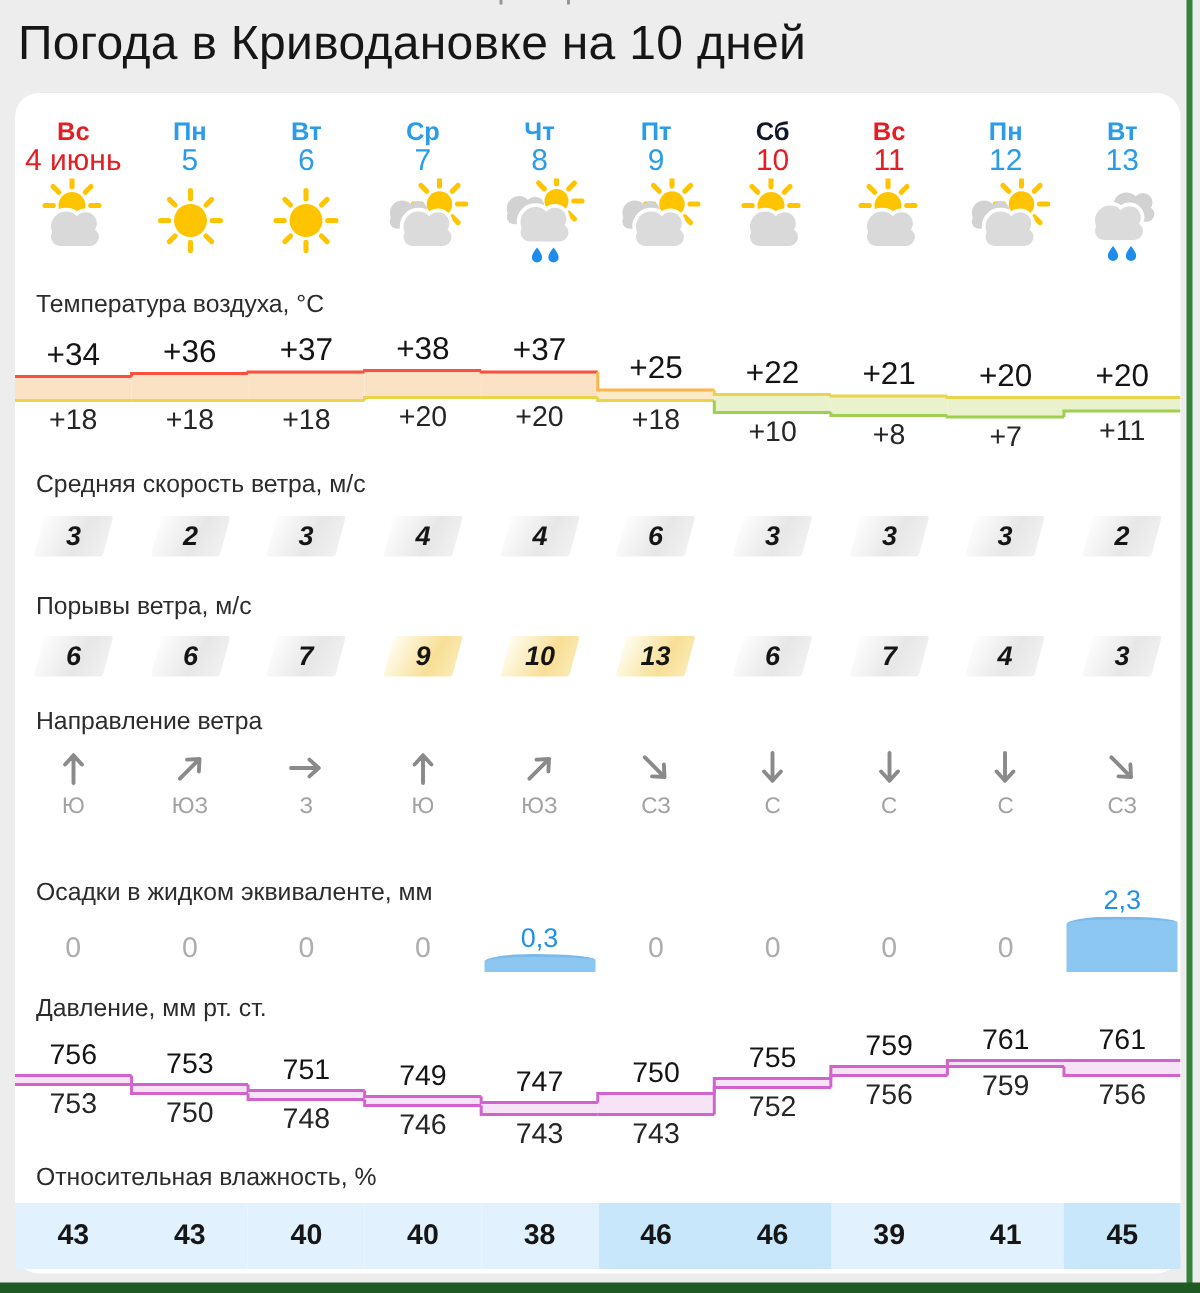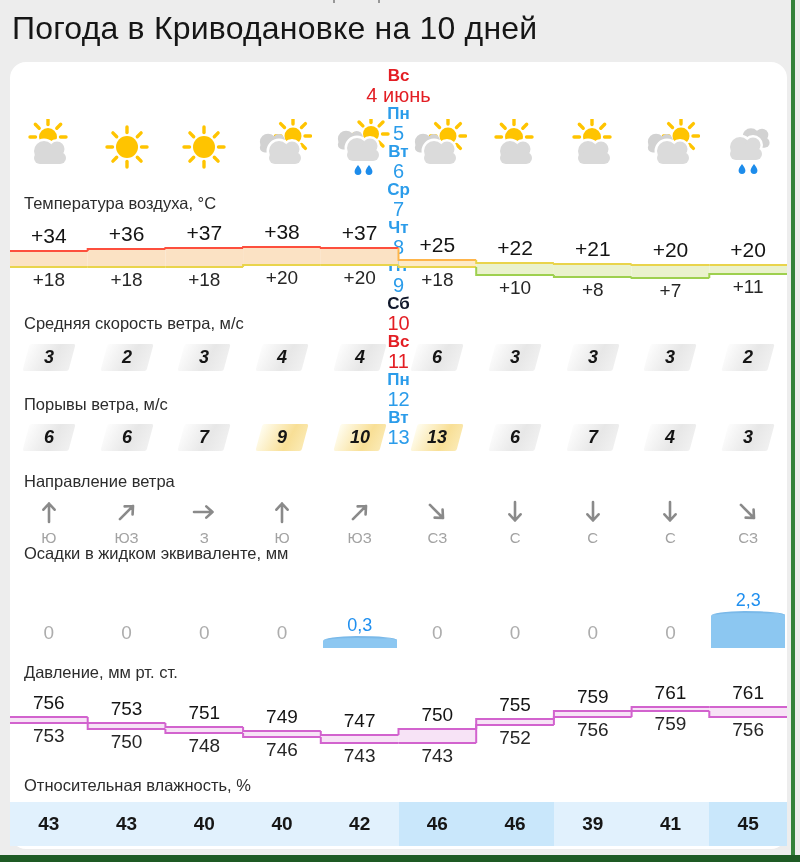--- a/index.html
+++ b/index.html
@@ -8,32 +8,32 @@
   .page-title{position:absolute;left:12px;top:10px;font-size:32px;font-weight:500;color:#161616;letter-spacing:.2px;}
   .top-mark{position:absolute;top:0;width:2px;height:3px;background:#979797;}
   .card{position:absolute;left:10px;top:62px;width:777px;height:787px;background:#ffffff;border-radius:16px;}
   .edge-right{position:absolute;top:0;right:5px;width:4px;height:862px;}
   .edge-bottom{position:absolute;left:0;bottom:0;width:800px;height:7px;}
 
   .row{position:absolute;left:0;width:777px;display:flex;}
   .row>*{flex:1 1 0;min-width:0;}
 
   
-  .row-dayhead{top:4px;height:44px;flex-direction:column;}
+  .row-dayhead{top:16px;height:44px;}
   .day-col{display:flex;flex-direction:column;align-items:center;justify-content:flex-start;cursor:pointer;}
   .day-abbr{font-size:17px;font-weight:700;line-height:20px;}
   .day-date{font-size:20px;line-height:18px;}
 
   
   .row-icons{top:54px;height:64px;}
   .icon-col{display:flex;align-items:center;justify-content:center;}
 
   .sec-label{position:absolute;left:14px;font-size:16.5px;color:#2c2c2c;}
   .lbl-temp{top:132px;} .lbl-wind{top:252px;} .lbl-gusts{top:333px;}
-  .lbl-dir{top:410px;} .lbl-precip{top:482px;text-align:center;} .lbl-press{top:601px;} .lbl-hum{top:714px;}
+  .lbl-dir{top:410px;} .lbl-precip{top:524px;text-align:center;} .lbl-press{top:601px;} .lbl-hum{top:714px;}
 
   .chart{position:absolute;left:0;display:block;}
   .chart-temp{top:150px;} .chart-press{top:620px;}
   .chart text{font-family:"Liberation Sans","DejaVu Sans",sans-serif;}
 
   
   .row-speed{top:281px;height:28px;} .row-gusts{top:361px;height:28px;}
   .badge-col{display:flex;align-items:center;justify-content:center;}
   .badge{width:46px;height:27px;transform:skewX(-15deg);border-radius:2px;
          display:flex;align-items:center;justify-content:center;
@@ -681,21 +681,21 @@
         <text x="738.1500000000001" y="17" text-anchor="middle" font-size="19" fill="#141414">761</text>
         <text x="738.1500000000001" y="54" text-anchor="middle" font-size="19" fill="#262626">756</text>
       </svg>
 
     <div class="sec-label lbl-hum">Относительная влажность, %</div>
     <div class="row row-humidity" id="row-humidity">
         <div class="hum-cell">43</div>
         <div class="hum-cell">43</div>
         <div class="hum-cell">40</div>
         <div class="hum-cell">40</div>
-        <div class="hum-cell">42</div>
+        <div class="hum-cell">38</div>
         <div class="hum-cell dark">46</div>
         <div class="hum-cell dark">46</div>
         <div class="hum-cell">39</div>
         <div class="hum-cell">41</div>
         <div class="hum-cell dark">45</div>
       </div>
   </div>
 
   <div class="edge-right" style="background: rgb(53, 130, 59);"></div>
   <div class="edge-bottom" style="background: rgb(30, 90, 36);"></div>

